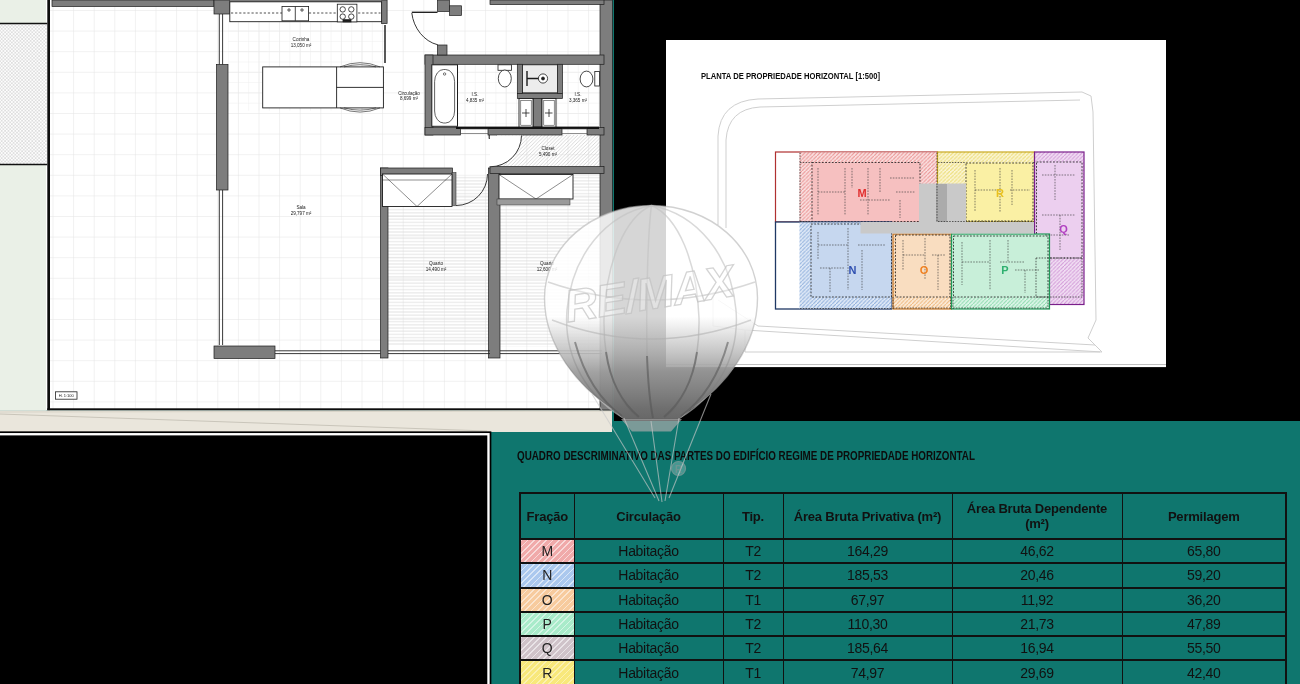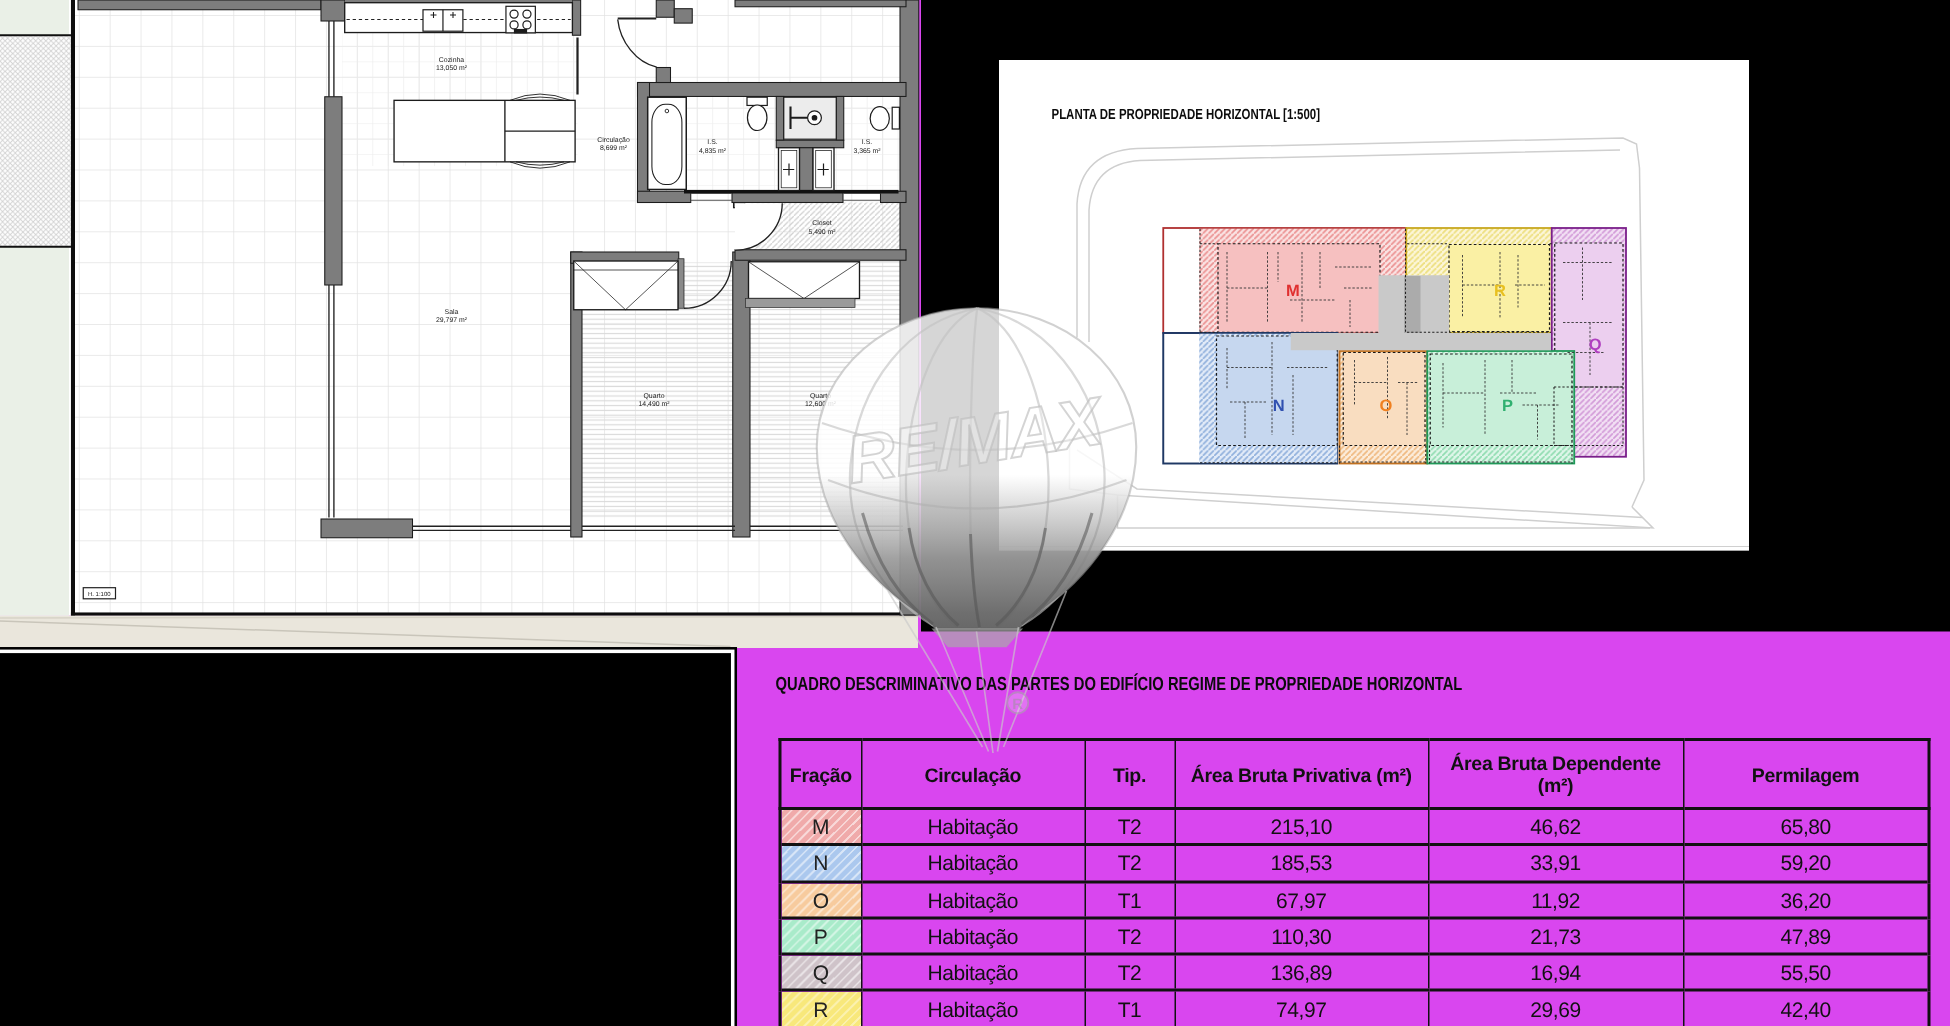--- a/index.html
+++ b/index.html
@@ -1,16 +1,16 @@
 <!DOCTYPE html>
 <html><head>
 <meta charset="utf-8">
 <style>
 html,body{margin:0;padding:0;background:#fff;}
-.page{position:relative;width:1300px;height:684px;background:#d946ef;overflow:hidden;font-family:"Liberation Sans", sans-serif;}
+.page{position:relative;width:1300px;height:684px;background:#0f766e;overflow:hidden;font-family:"Liberation Sans", sans-serif;}
 .abs{position:absolute;}
 .qtitle{position:absolute;left:517px;top:448.5px;font-size:12.6px;font-weight:bold;color:#0c0c0c;letter-spacing:0;transform:scale(0.78,1);transform-origin:0 50%;white-space:nowrap;}
 table.qt{position:absolute;left:519px;top:492px;border-collapse:collapse;table-layout:fixed;font-size:14px;color:#111;letter-spacing:-0.3px;}
 table.qt td{border:1px solid #111;text-align:center;vertical-align:middle;padding:0;overflow:hidden;}
 table.qt td.hdr{font-weight:bold;font-size:13px;letter-spacing:-0.2px;}
 table.qt tr.rowline td{border-top-width:2px;}
 .fletter{font-size:14px;color:#222;letter-spacing:0;}
 table.qt td:first-child{border-left-width:2px;}
 table.qt tr:last-child td{border-bottom-width:2px;}
 .cM{background:#f0aaaa repeating-linear-gradient(135deg,rgba(255,255,255,0.55) 0 1.2px,transparent 1.2px 4.4px);}
@@ -421,30 +421,30 @@
 <td class="hdr" style="border-width:2px 1px 2px 1px">Circulação</td>
 <td class="hdr" style="border-width:2px 1px 2px 1px">Tip.</td>
 <td class="hdr" style="border-width:2px 1px 2px 1px">Área Bruta Privativa (m²)</td>
 <td class="hdr" style="border-width:2px 1px 2px 1px">Área Bruta Dependente<br>(m²)</td>
 <td class="hdr" style="border-width:2px 2px 2px 1px">Permilagem</td>
 </tr>
 <tr style="height:24.3px">
 <td class="cM fletter">M</td>
           <td>Habitação</td>
           <td>T2</td>
-          <td>215,10</td>
+          <td>164,29</td>
           <td>46,62</td>
           <td style="border-right-width:2px">65,80</td>
 </tr>
 <tr class="rowline" style="height:24.3px">
 <td class="cN fletter">N</td>
           <td>Habitação</td>
           <td>T2</td>
           <td>185,53</td>
-          <td>33,91</td>
+          <td>20,46</td>
           <td style="border-right-width:2px">59,20</td>
 </tr>
 <tr class="rowline" style="height:24.3px">
 <td class="cO fletter">O</td>
           <td>Habitação</td>
           <td>T1</td>
           <td>67,97</td>
           <td>11,92</td>
           <td style="border-right-width:2px">36,20</td>
 </tr>
@@ -453,21 +453,21 @@
           <td>Habitação</td>
           <td>T2</td>
           <td>110,30</td>
           <td>21,73</td>
           <td style="border-right-width:2px">47,89</td>
 </tr>
 <tr class="rowline" style="height:24.3px">
 <td class="cQ fletter">Q</td>
           <td>Habitação</td>
           <td>T2</td>
-          <td>136,89</td>
+          <td>185,64</td>
           <td>16,94</td>
           <td style="border-right-width:2px">55,50</td>
 </tr>
 <tr class="rowline" style="height:24.3px">
 <td class="cR fletter">R</td>
           <td>Habitação</td>
           <td>T1</td>
           <td>74,97</td>
           <td>29,69</td>
           <td style="border-bottom-width:2px;border-right-width:2px">42,40</td>

